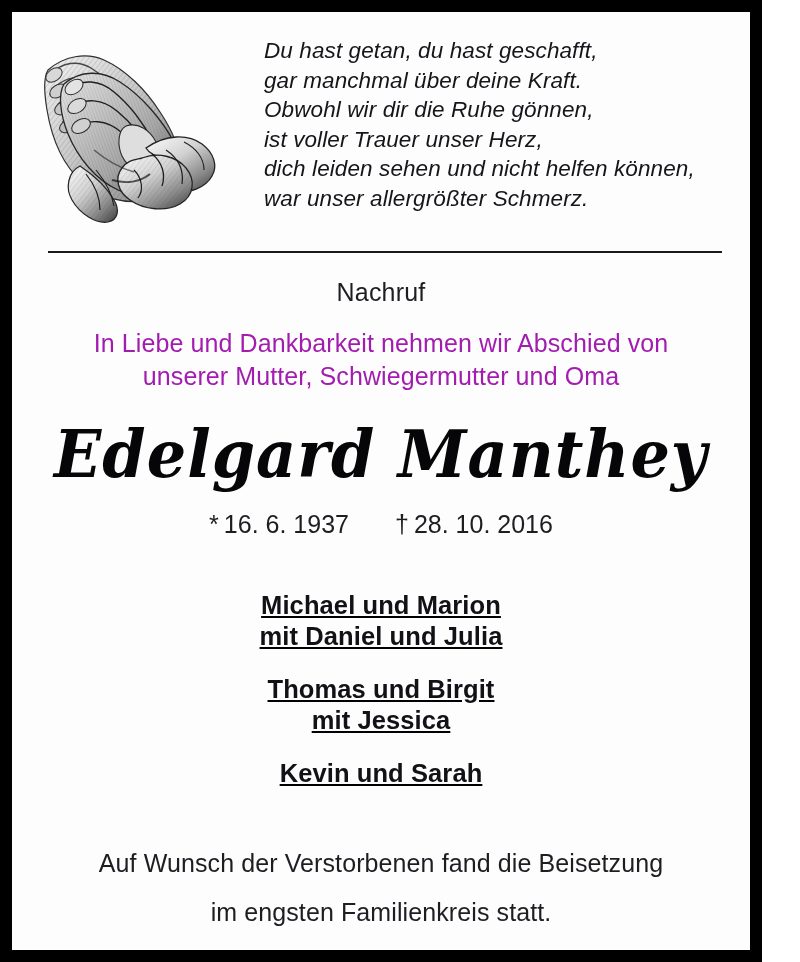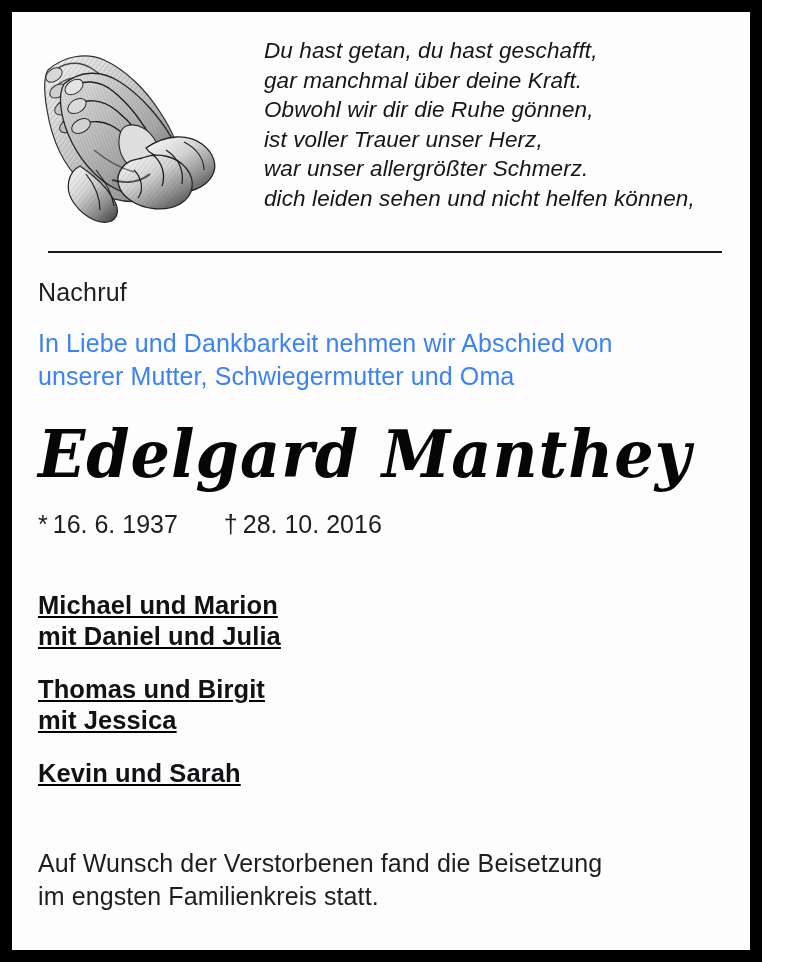--- a/index.html
+++ b/index.html
@@ -76,41 +76,41 @@
     position: absolute;
     left: 36px;
     right: 28px;
     top: 14px;
     height: 2px;
     background: #1a1a1a;
   }
 
   
   .body-block {
-    text-align: left;
+    text-align: center;
     padding: 0 26px;
   }
 
   .heading-nachruf {
     font-size: 25px;
     line-height: 34px;
     font-weight: 400;
     color: #1d1d22;
     margin-top: 8px;
     letter-spacing: 0.2px;
   }
 
   .lead-text {
     margin-top: 18px;
   }
   .lead-line {
     font-size: 25px;
     line-height: 33px;
     font-weight: 400;
-    color: #3b82f6;
+    color: #a21caf;
     letter-spacing: 0.1px;
   }
 
   .deceased-name {
     font-family: "DejaVu Serif", serif;
     font-style: italic;
     font-weight: 700;
     font-size: 62px;
     line-height: 76px;
     letter-spacing: 1px;
@@ -158,20 +158,21 @@
   
   .closing {
     margin-top: 58px;
   }
   .closing-line {
     font-size: 25px;
     line-height: 33px;
     font-weight: 400;
     color: #1d1d22;
     letter-spacing: 0.1px;
+    margin-top: 16px;
   }
 </style>
 </head>
 <body>
 
 <div class="obituary-card">
   <div class="card-inner">
 
     <div class="top-area">
 
@@ -265,22 +266,22 @@
             <path d="M60 120 C72 130 86 138 100 142" fill="none" stroke="#141414" stroke-width="1.6" opacity="0.55"></path>
           </g>
         </svg>
       </div>
 
       <div class="verse">
         <div class="verse-line">Du hast getan, du hast geschafft,</div>
         <div class="verse-line">gar manchmal über deine Kraft.</div>
         <div class="verse-line">Obwohl wir dir die Ruhe gönnen,</div>
         <div class="verse-line">ist voller Trauer unser Herz,</div>
+        <div class="verse-line">dich leiden sehen und nicht helfen können,</div>
         <div class="verse-line">war unser allergrößter Schmerz.</div>
-        <div class="verse-line">dich leiden sehen und nicht helfen können,</div>
       </div>
     </div>
 
     <div class="divider-wrap">
       <div class="divider"></div>
     </div>
 
     <div class="body-block">
 
       <div class="heading-nachruf">Nachruf</div>

